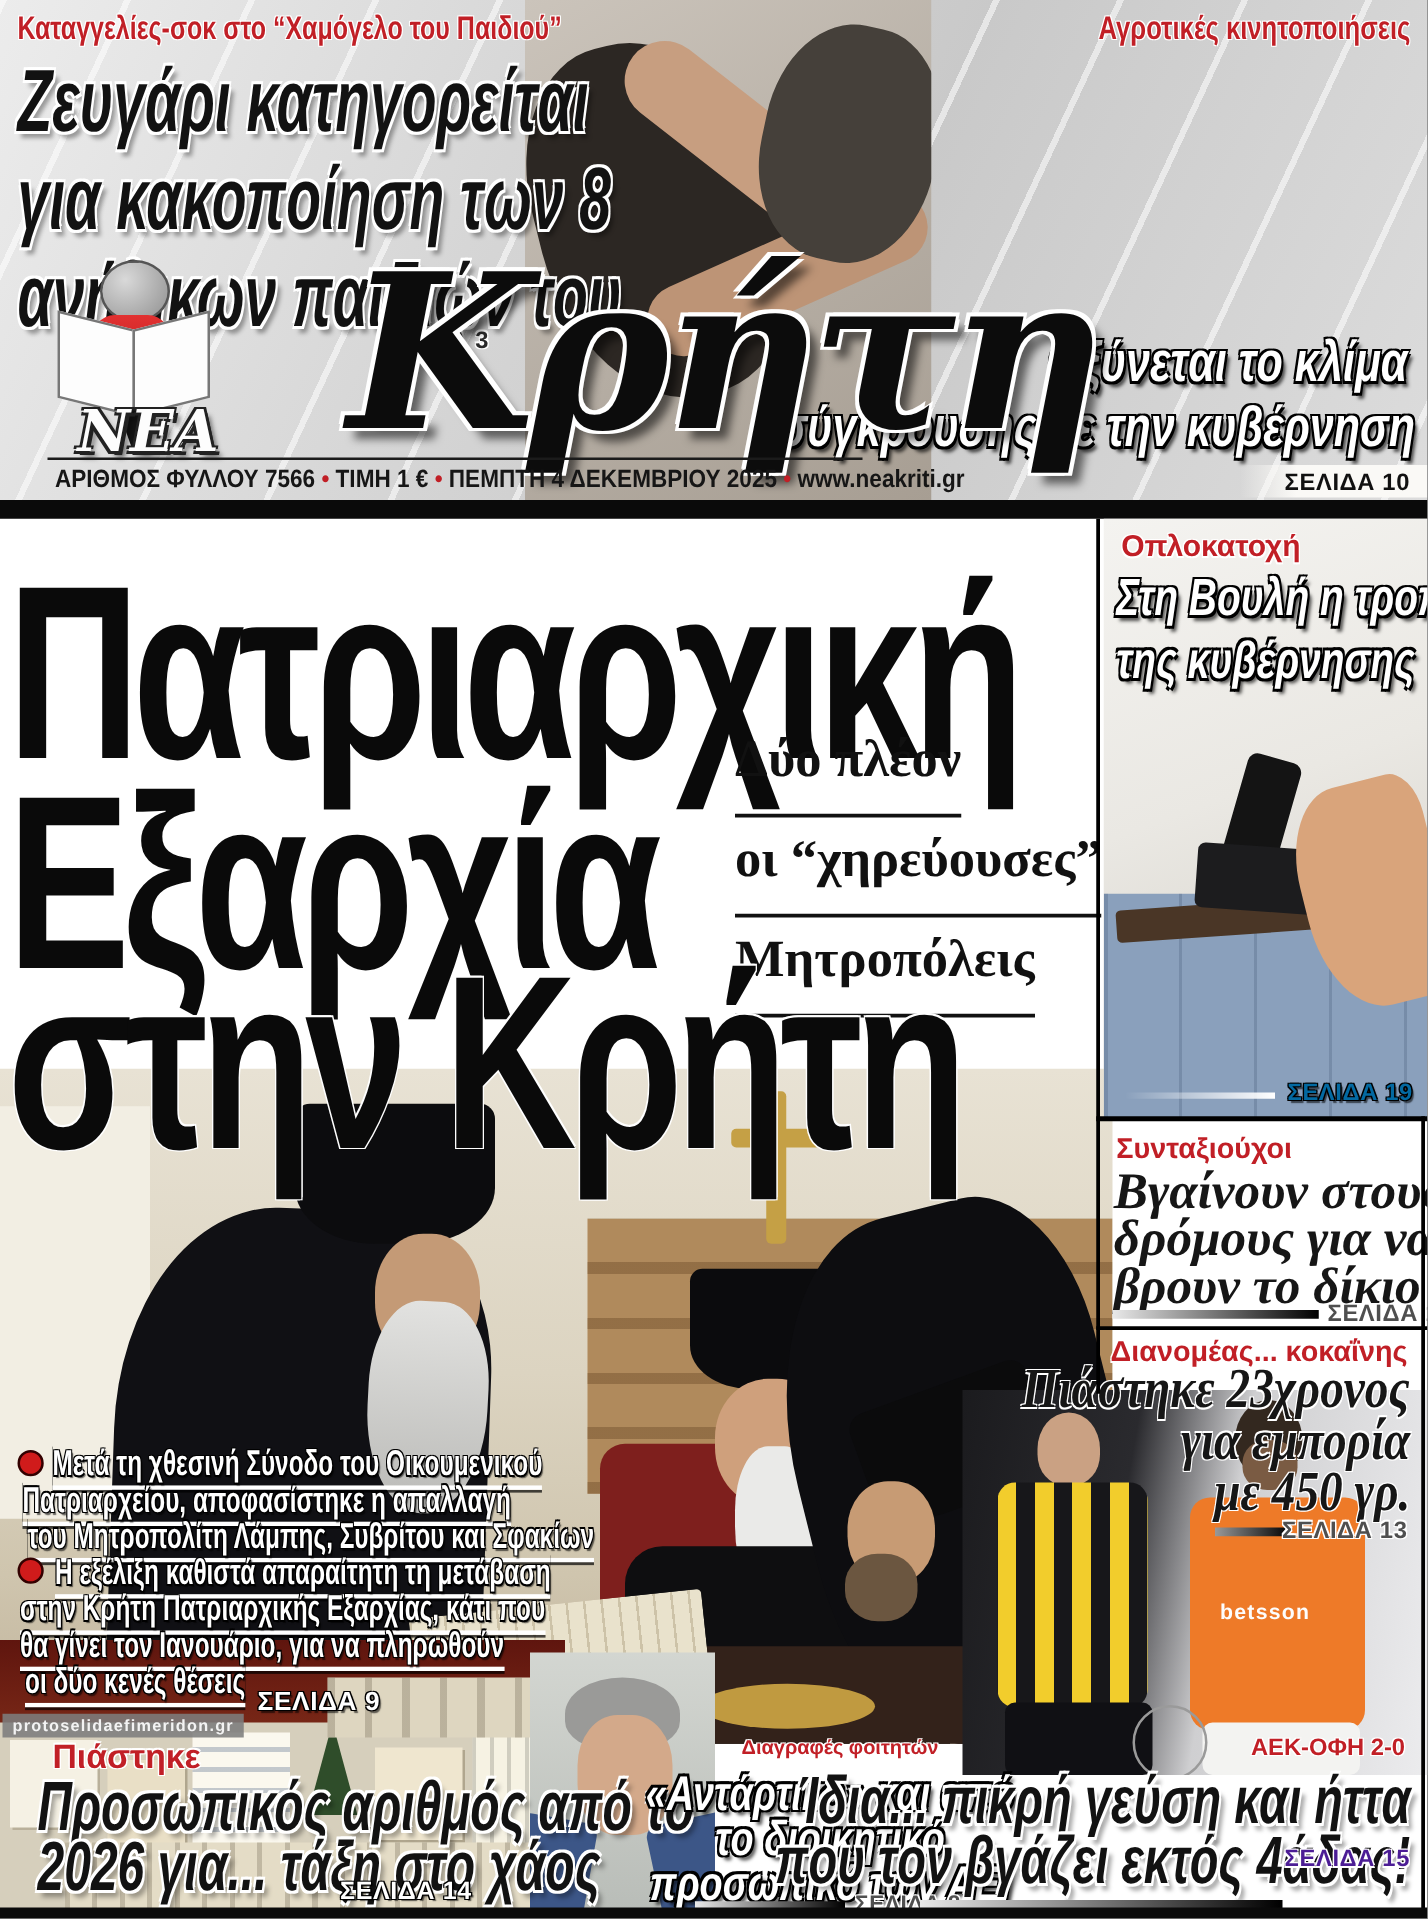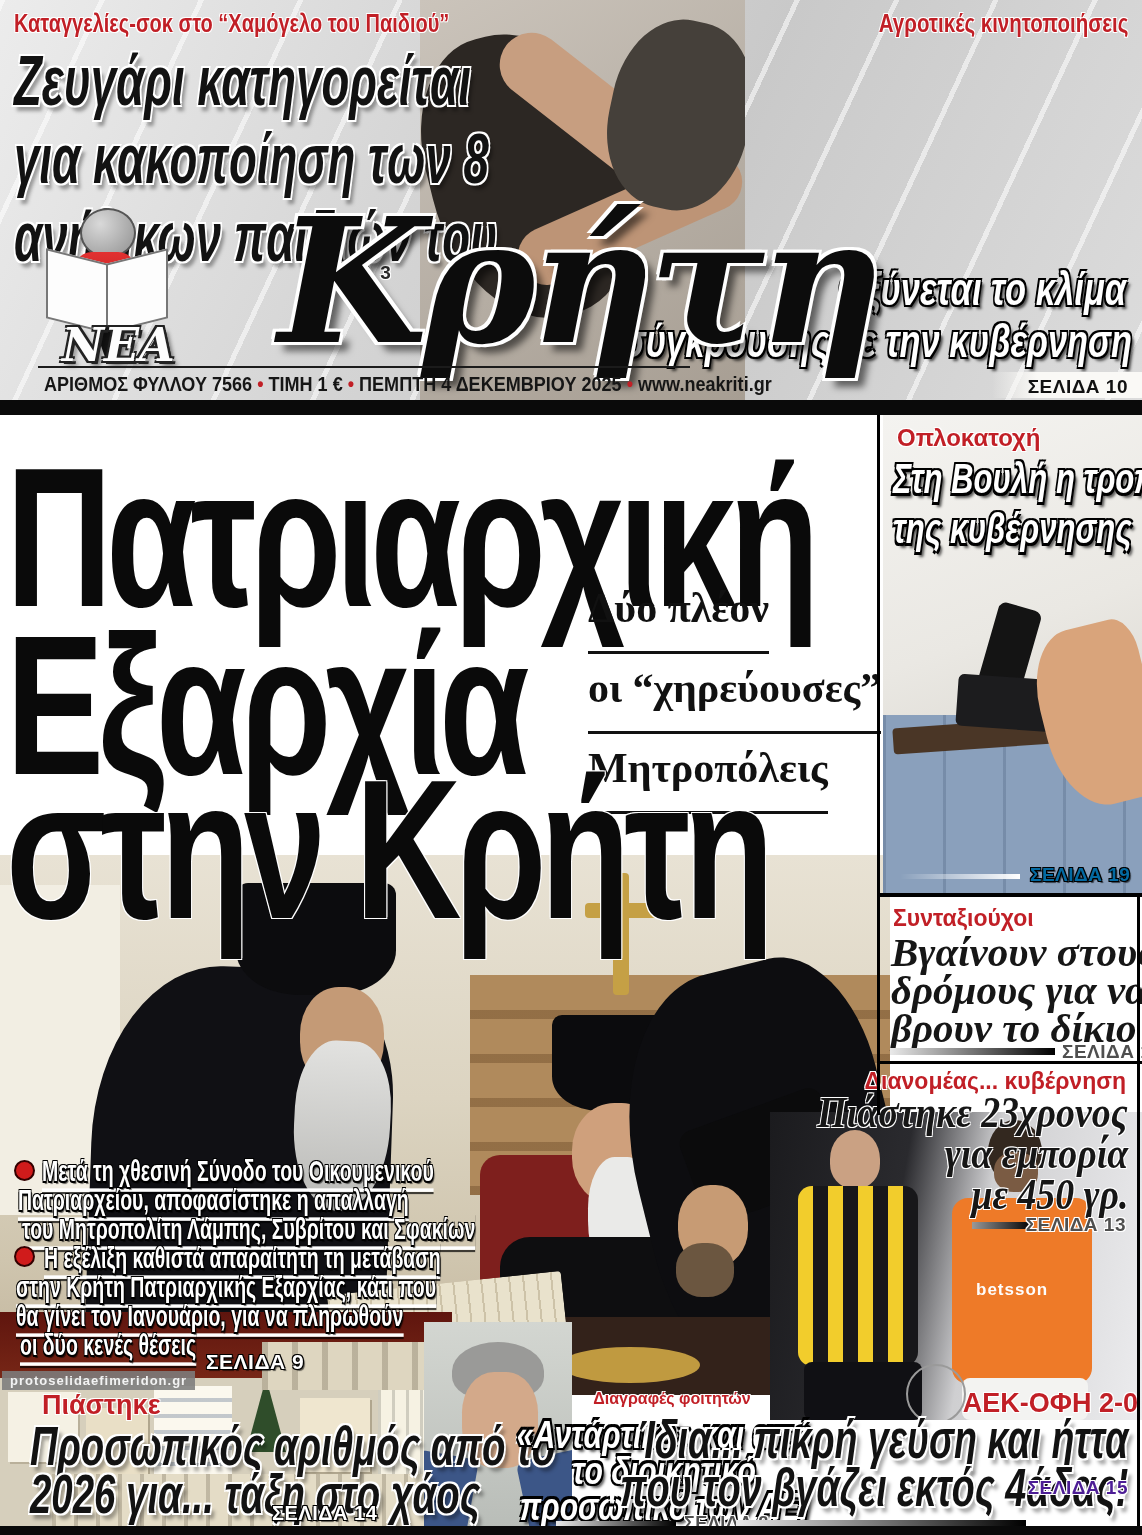--- a/index.html
+++ b/index.html
@@ -177,21 +177,21 @@
     <div class="abs" style="left:28px;top:74px;width:120px;height:180px;background:repeating-linear-gradient(90deg,#f2cd2c 0 15px,#17171a 15px 30px);border-radius:14px;"></div>
     <div class="abs" style="left:34px;top:250px;width:118px;height:58px;background:#101014;border-radius:8px;"></div>
     <div class="abs" style="left:218px;top:8px;width:54px;height:64px;background:#33281f;border-radius:50%;"></div>
     <div class="abs" style="left:224px;top:40px;width:44px;height:40px;background:#7a5b43;border-radius:45%;"></div>
     <div class="abs" style="left:182px;top:86px;width:140px;height:186px;background:#ee7a28;border-radius:16px;"></div>
     <div class="abs nw" style="left:206px;top:168px;color:#fdfdfd;font-size:17px;font-weight:bold;letter-spacing:1px;">betsson</div>
     <div class="abs" style="left:192px;top:266px;width:126px;height:42px;background:#f3f3f1;border-radius:8px;"></div>
     <div class="abs" style="left:136px;top:252px;width:56px;height:56px;border-radius:50%;border:2px solid #9a9a9a;background:#fdfdfd radial-gradient(circle at 30% 35%,#222 7px,transparent 8px) ,#fdfdfd;"></div>
   </div>
 
-  <div class="abs kicker nw ows" style="right:16px;top:1068px;font-size:23px;z-index:3;">Διανομέας... κυβέρνηση</div>
+  <div class="abs kicker nw ows" style="right:16px;top:1068px;font-size:23px;z-index:3;">Διανομέας... κοκαΐνης</div>
   <div class="abs serifhl ows" style="right:14px;top:1086px;font-size:43px;transform:scale(.88,1.05);transform-origin:100% 0;z-index:3;">Πιάστηκε 23χρονος</div>
   <div class="abs serifhl ows" style="right:14px;top:1127px;font-size:43px;transform:scale(.88,1.05);transform-origin:100% 0;z-index:3;">για εμπορία</div>
   <div class="abs serifhl ows" style="right:14px;top:1168px;font-size:43px;transform:scale(.88,1.05);transform-origin:100% 0;z-index:3;">με 450 γρ.</div>
   <div class="abs gradbar" style="right:110px;top:1222px;width:60px;z-index:3;background:linear-gradient(to right,#999,#000);"></div>
   <div class="abs pageref nw ows" style="right:16px;top:1214px;color:#4f4f4f;z-index:3;">ΣΕΛΙΔΑ 13</div>
 
   <div class="abs ph" style="left:0;top:1378px;width:448px;height:150px;background:#d6cfbc;z-index:2;">
     <div class="abs" style="left:8px;top:14px;width:70px;height:70px;background:#f5f1e4;box-shadow:2px 2px 0 #b9b09a;"></div>
     <div class="abs" style="left:86px;top:30px;width:62px;height:80px;background:#e9dfc6;box-shadow:2px 2px 0 #b0a68e;"></div>
     <div class="abs" style="left:154px;top:8px;width:78px;height:96px;background:#fbf8ee repeating-linear-gradient(0deg,rgba(90,110,140,.35) 0 4px,transparent 4px 16px);"></div>
@@ -217,20 +217,20 @@
     <div class="abs" style="left:100px;top:132px;width:68px;height:88px;background:#3c5687;transform:rotate(-12deg);border-radius:10px;"></div>
   </div>
 
   <div class="abs nw kicker ows" style="left:552px;top:1390px;width:240px;text-align:center;font-size:16px;z-index:6;">Διαγραφές φοιτητών</div>
   <div class="abs hlw ob nw" style="left:664px;top:1412px;font-size:36px;transform:translateX(-50%) scale(.84,1.08);transform-origin:50% 0;z-index:6;">«Αντάρτικο» και από</div>
   <div class="abs hlw ob nw" style="left:664px;top:1448px;font-size:36px;transform:translateX(-50%) scale(.84,1.08);transform-origin:50% 0;z-index:6;">το διοικητικό</div>
   <div class="abs hlw ob nw" style="left:664px;top:1484px;font-size:36px;transform:translateX(-50%) scale(.84,1.08);transform-origin:50% 0;z-index:6;">προσωπικό των ΑΕΙ</div>
   <div class="abs gradbar" style="left:556px;top:1521px;width:120px;z-index:6;"></div>
   <div class="abs pageref nw ows" style="left:684px;top:1513px;color:#4f4f4f;font-size:18px;z-index:6;">ΣΕΛΙΔΑ 8</div>
 
-  <div class="abs kicker nw ows" style="right:4px;top:1388px;font-size:27px;z-index:6;">ΑΕΚ-ΟΦΗ 2-0</div>
+  <div class="abs kicker nw ows" style="right:18px;top:1388px;font-size:19px;z-index:6;">ΑΕΚ-ΟΦΗ 2-0</div>
   <div class="abs hlc ow" style="right:14px;top:1408px;font-size:47px;transform:scale(.80,1.14);transform-origin:100% 0;z-index:6;">Ίδια... πικρή γεύση και ήττα</div>
   <div class="abs hlc ow" style="right:14px;top:1456px;font-size:47px;transform:scale(.80,1.14);transform-origin:100% 0;z-index:6;">που τον βγάζει εκτός 4άδας!</div>
   <div class="abs gradbar" style="right:116px;top:1520px;width:290px;z-index:6;"></div>
   <div class="abs pageref nw ows" style="right:14px;top:1464px;color:#4c1d95;z-index:6;margin-top:13px;">ΣΕΛΙΔΑ 15</div>
 
   <div class="abs" style="left:0;top:1526px;width:1142px;height:9px;background:#0a0a0a;z-index:9;"></div>
 </div>
 
 </body></html>

